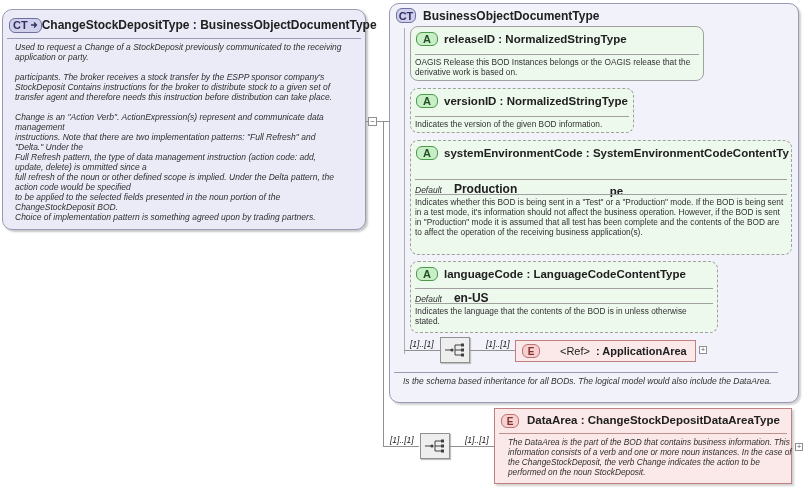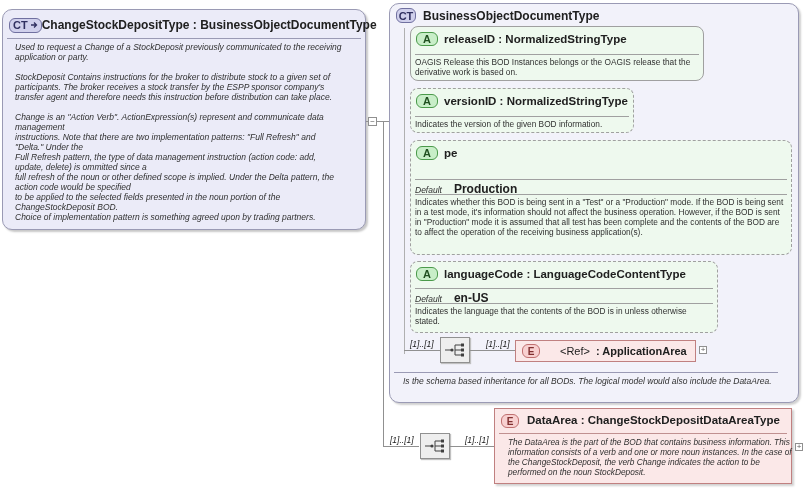--- a/index.html
+++ b/index.html
@@ -54,22 +54,22 @@
           <path d="M1 4 H6 M4 1.5 L6.5 4 L4 6.5" stroke="#303060" stroke-width="1.3" fill="none"></path>
         </svg>
     </span>
     <span class="title">ChangeStockDepositType : BusinessObjectDocumentType</span>
   </div>
   <div class="sep" style="left:4px; right:4px; top:28px;"></div>
   <div class="abs desc" style="left:4px; top:32px; width:356px;">
     <div>Used to request a Change of a StockDeposit previously communicated to the receiving</div>
     <div>application or party.</div>
     <div style="height:10px"></div>
+    <div>participants.  The broker receives a stock transfer by the ESPP sponsor company's</div>
     <div>StockDeposit  Contains instructions for the broker to distribute stock to a given set of</div>
-    <div>participants.  The broker receives a stock transfer by the ESPP sponsor company's</div>
     <div>transfer agent and therefore needs this instruction before distribution can take place.</div>
     <div style="height:10px"></div>
     <div>Change is an "Action Verb". ActionExpression(s) represent and communicate data</div>
     <div>management</div>
     <div>instructions.  Note that there are two implementation patterns: "Full Refresh" and</div>
     <div>"Delta." Under the</div>
     <div>Full Refresh pattern, the type of data management instruction (action code: add,</div>
     <div>update, delete) is ommitted since a</div>
     <div>full refresh of the noun or other defined scope is implied. Under the  Delta pattern, the</div>
     <div>action code would be specified</div>
@@ -108,21 +108,22 @@
       <span class="attr-title">versionID : NormalizedStringType</span>
     </div>
     <div class="attr-sep" style="top:27px;"></div>
     <div class="attr-desc" style="top:30px;">Indicates the version of the given BOD information.</div>
   </div>
 
   <div class="attr" style="left:20px; top:136px; width:382px; height:115px;">
     <div class="attr-head">
       <span class="badge badge-a">A</span>
       <div style="margin-left:6px; text-align:center;">
-        <div class="attr-title" style="margin-left:0;">pe</div>
+        <div class="attr-title" style="margin-left:0;">systemEnvironmentCode : SystemEnvironmentCodeContentTy</div>
+        <div class="attr-title" style="margin-left:0;margin-top:24px;">pe</div>
       </div>
     </div>
     <div class="attr-sep" style="top:38px;"></div>
     <div class="abs" style="left:4px; top:41px; display:flex; gap:12px; align-items:baseline;">
       <span class="def-lbl">Default</span>
       <span class="def-val">Production</span>
     </div>
     <div class="attr-sep" style="top:53px;"></div>
     <div class="attr-desc" style="top:56px;">Indicates whether this BOD is being sent in a "Test" or a "Production" mode. If the BOD is being sent in a test mode, it's information should not affect the business operation. However, if the BOD is sent in "Production" mode it is assumed that all test has been complete and the contents of the BOD are to affect the operation of the receiving business application(s).</div>
   </div>

